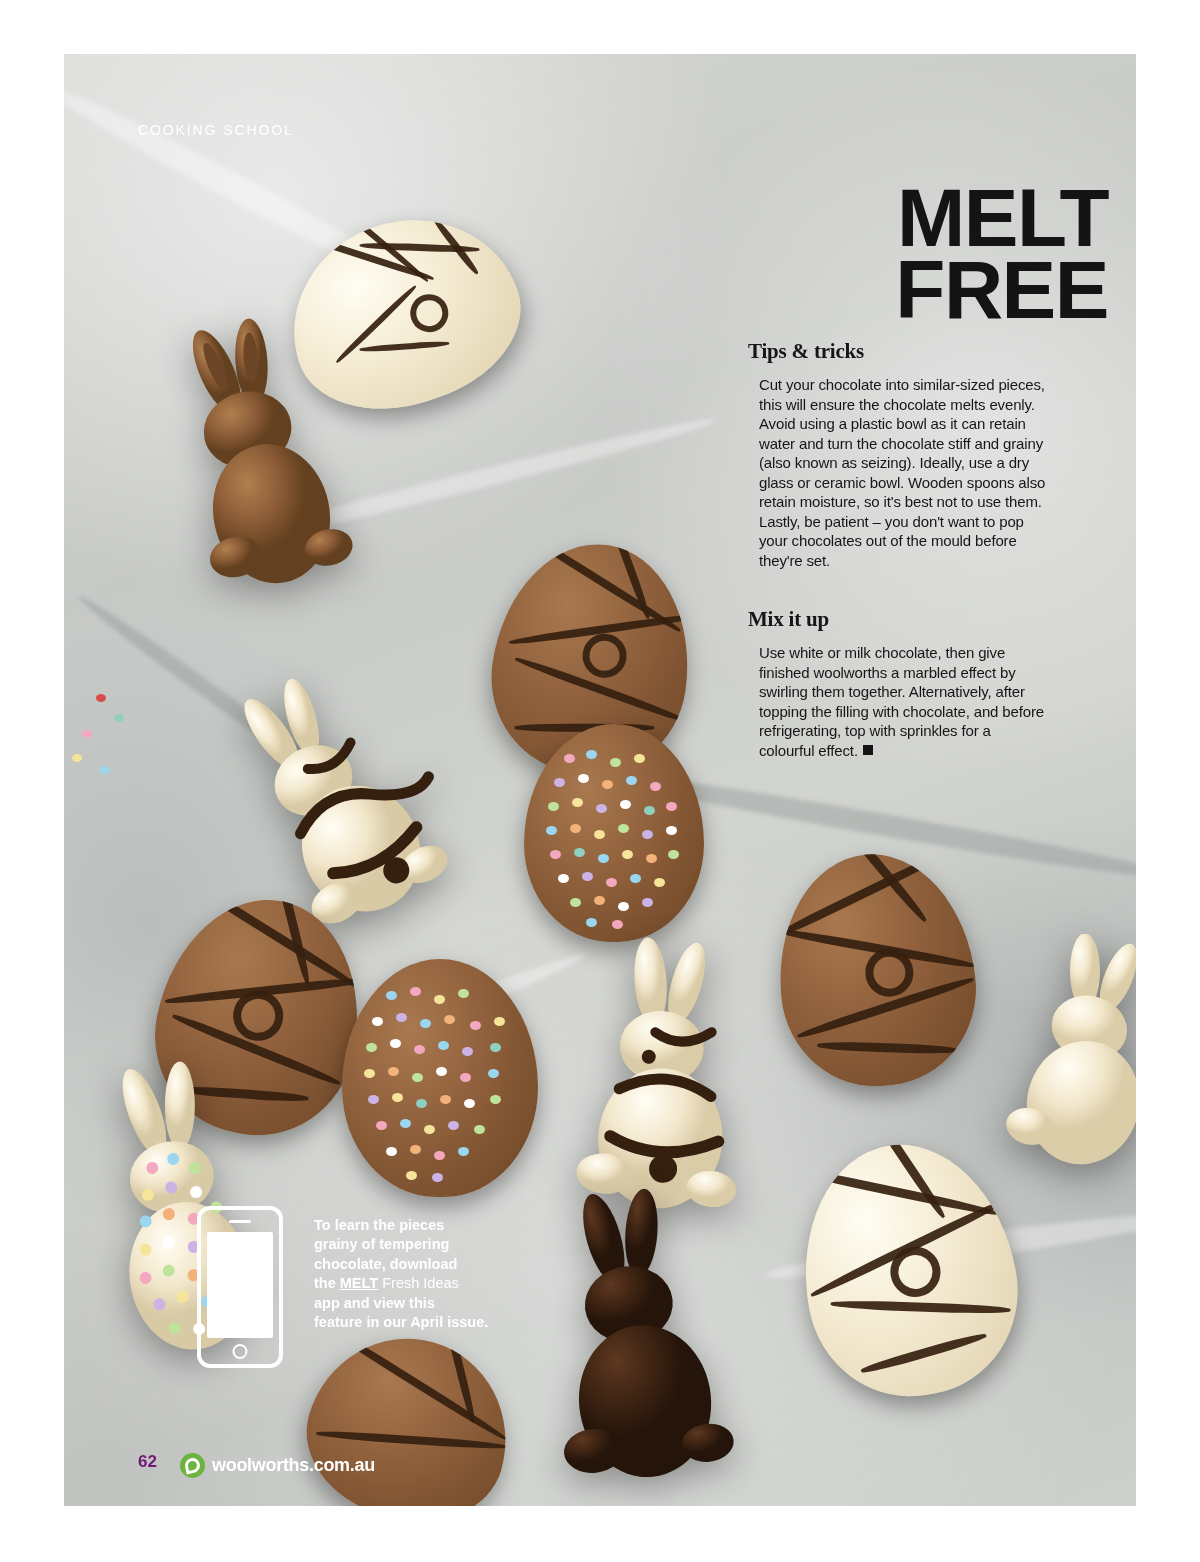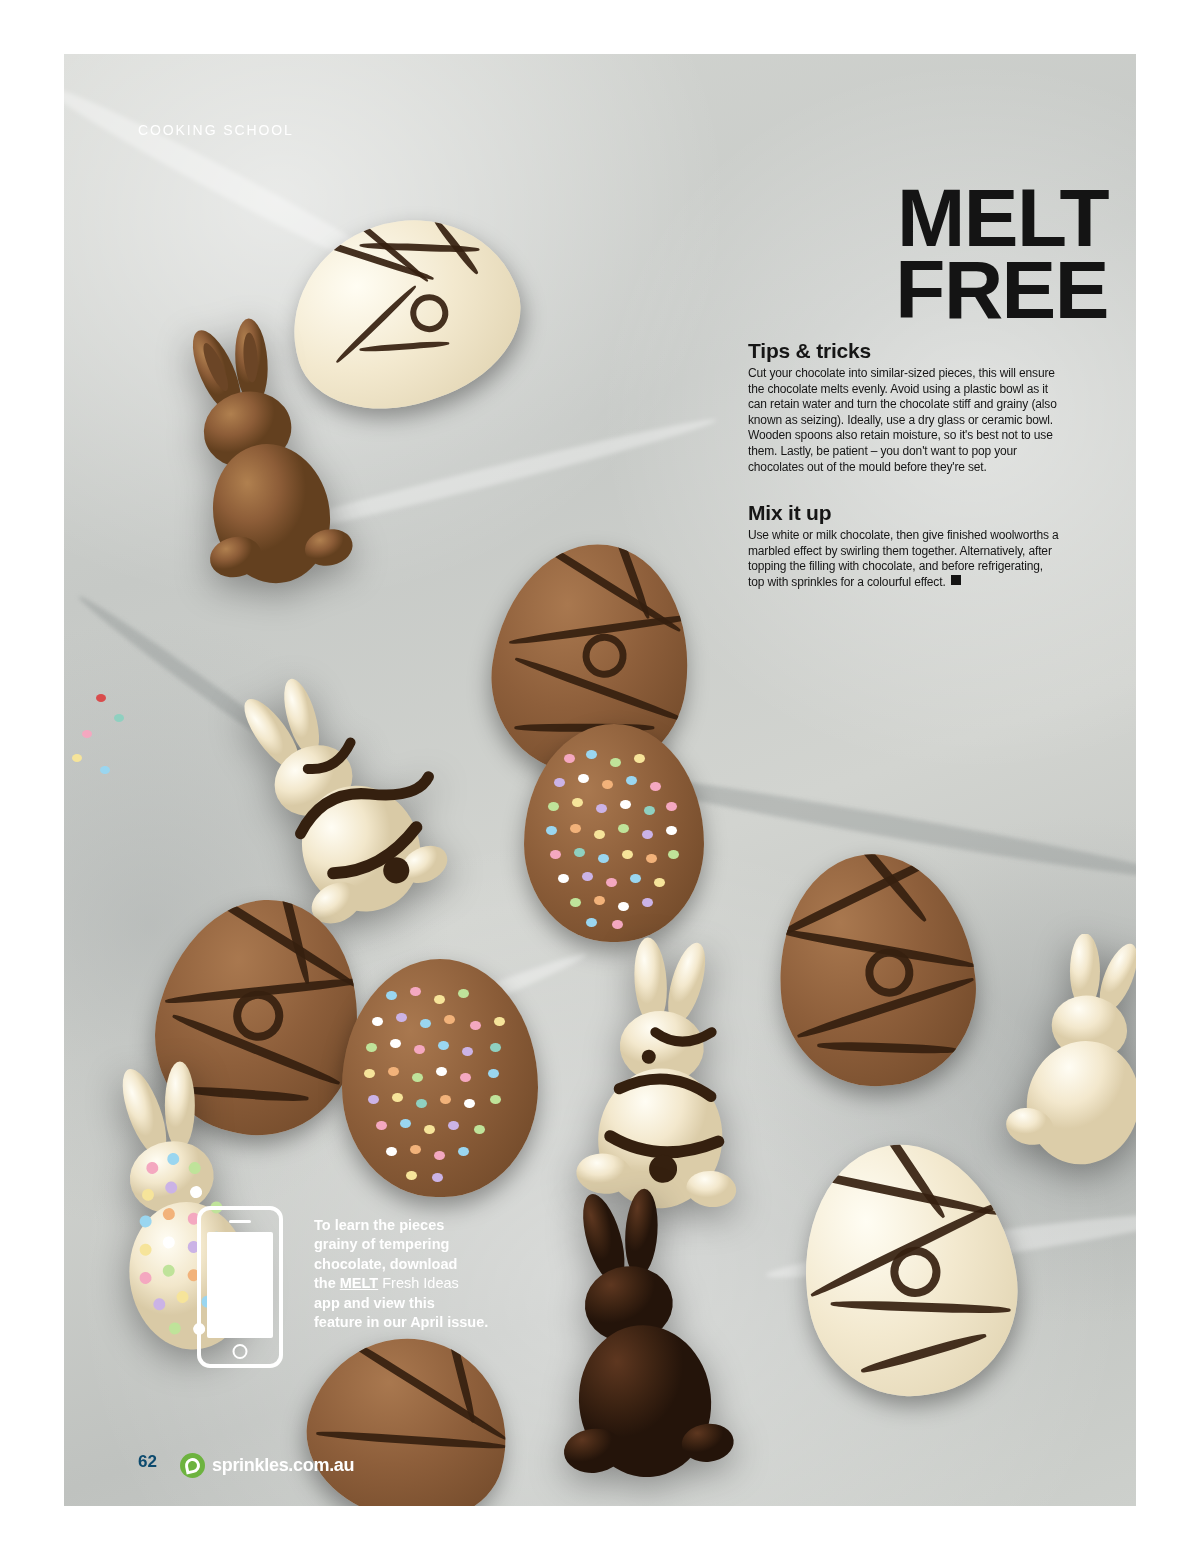--- a/index.html
+++ b/index.html
@@ -126,25 +126,26 @@
     left: 684px;
     top: 285px;
     width: 312px;
     color: #161616;
   }
   .sec-title {
     font-size: 21px;
     font-weight: 700;
     margin: 0 0 3px 0;
     letter-spacing: -0.2px;
+    font-family: Liberation Serif, serif;
   }
   .sec-body {
-    font-size: 12px;
+    font-size: 15px;
     line-height: 1.30;
-    margin: 0;
+    margin: 11px;
     letter-spacing: -0.15px;
   }
   .sec-gap { height: 26px; }
   .endmark {
     display: inline-block;
     width: 10px; height: 10px;
     background: #141414;
     margin-left: 5px;
     vertical-align: 1px;
   }
@@ -194,21 +195,21 @@
     font-weight: 600;
   }
   .callout u { text-decoration: underline; font-weight: 700; }
   .callout b { font-weight: 400; }
 
   
   .folio {
     position: absolute;
     left: 74px;
     bottom: 34px;
-    color: #0c4a6e;
+    color: #701a75;
     font-size: 17px;
     font-weight: 600;
   }
   .brand {
     position: absolute;
     left: 116px;
     bottom: 28px;
     display: flex;
     align-items: center;
     gap: 7px;
@@ -585,16 +586,16 @@
     <span>chocolate, download</span><br>
     <span>the </span><u>MELT</u><b> Fresh Ideas</b><br>
     <span>app and view this</span><br>
     <span>feature in our April issue.</span>
   </div>
 
   <div class="folio">62</div>
 
   <div class="brand">
     <span class="logo"></span>
-    <span class="url">sprinkles.com.au</span>
+    <span class="url">woolworths.com.au</span>
   </div>
 
 </div>
 
 </body></html>

